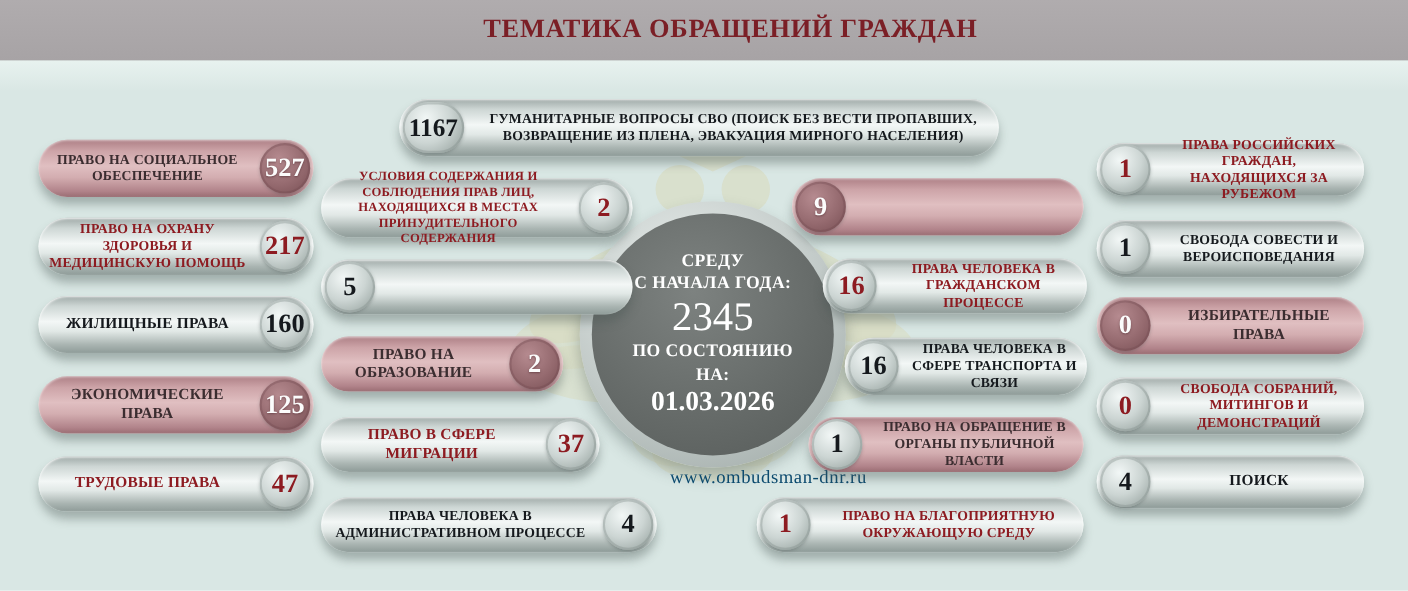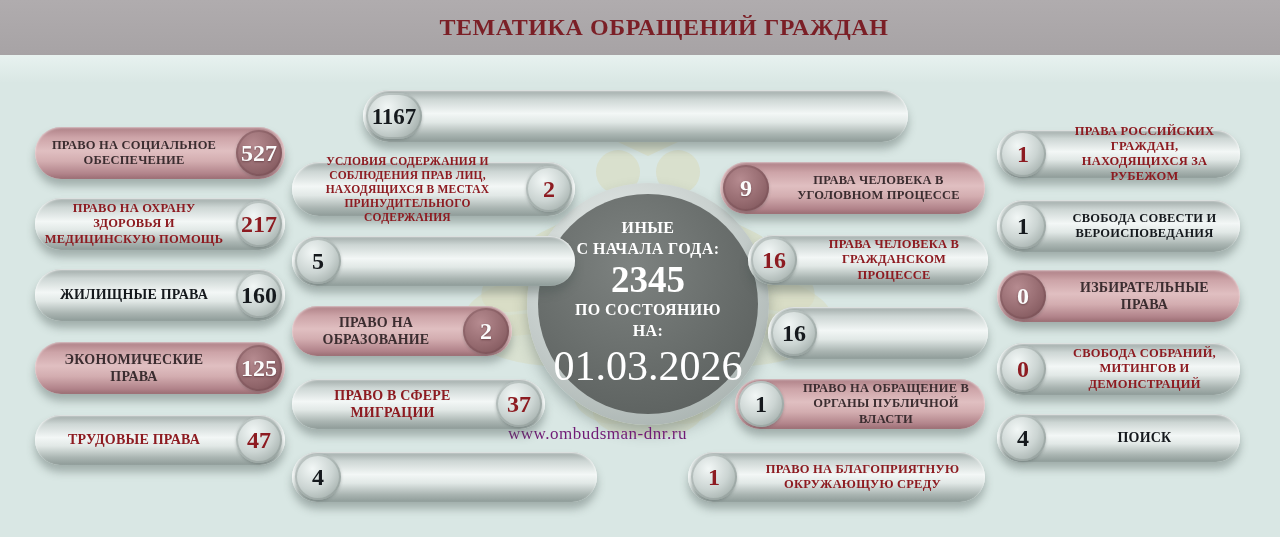--- a/index.html
+++ b/index.html
@@ -18,25 +18,25 @@
 
   
   .ring{position:absolute;left:527px;top:183px;width:242px;height:242px;border-radius:50%;
         background:radial-gradient(circle at 40% 30%, #e9eeec, #c2cac8 55%, #9aa5a2 100%);
         box-shadow:0 8px 14px rgba(60,75,72,.35);}
   .disc{position:absolute;left:11px;top:11px;width:220px;height:220px;border-radius:50%;
         background:radial-gradient(circle at 42% 32%, #7d8280, #676c6a 55%, #565b59 100%);
         display:flex;flex-direction:column;align-items:center;justify-content:center;
         color:#fff;text-align:center;}
   .c-line{font-size:16px;font-weight:bold;line-height:1.3;letter-spacing:.4px;}
-  .c-total{font-size:37px;font-weight:bold;line-height:1.1;}
-  .c-date{font-size:42px;font-weight:normal;line-height:1.15;}
+  .c-total{font-size:37px;font-weight:normal;line-height:1.1;}
+  .c-date{font-size:25px;font-weight:bold;line-height:1.15;}
 
-  .wmark{position:absolute;left:508px;top:424px;width:280px;text-align:left;
-         color:#701a75;font-size:17px;letter-spacing:.5px;}
+  .wmark{position:absolute;left:508px;top:424px;width:280px;text-align:right;
+         color:#0c4a6e;font-size:17px;letter-spacing:.5px;}
 
   
   .pill{position:absolute;border-radius:999px;display:flex;align-items:center;}
   .p-silver{background:linear-gradient(180deg,#9fa9a7 0%,#cdd6d4 18%,#f3f7f6 45%,#e1e8e6 62%,#aab5b2 85%,#8e9b98 100%);
             box-shadow:0 7px 9px rgba(70,85,82,.38), inset 0 1px 2px rgba(255,255,255,.85);}
   .p-pink{background:linear-gradient(180deg,#ad7f85 0%,#cda4a8 20%,#e0bfc1 46%,#d3adb0 66%,#b1838a 90%,#9a6d73 100%);
           box-shadow:0 7px 9px rgba(70,85,82,.38), inset 0 1px 2px rgba(255,255,255,.55);}
 
   .circ{flex:0 0 auto;width:46px;height:46px;margin:3px;border-radius:50%;
         display:flex;align-items:center;justify-content:center;
@@ -80,33 +80,34 @@
       <circle cx="210" cy="60" r="22" opacity=".7"></circle>
       <polygon points="150,30 180,12 210,30 180,44" opacity=".7"></polygon>
       <ellipse cx="180" cy="300" rx="55" ry="26" opacity=".6"></ellipse>
       <ellipse cx="135" cy="292" rx="30" ry="18" transform="rotate(20 135 292)" opacity=".5"></ellipse>
       <ellipse cx="225" cy="292" rx="30" ry="18" transform="rotate(-20 225 292)" opacity=".5"></ellipse>
     </g>
   </svg>
 
   <div class="ring">
     <div class="disc">
-      <div class="c-line">ИНЫЕ</div>
+      <div class="c-line">СРЕДУ</div>
       <div class="c-line">С НАЧАЛА ГОДА:</div>
       <div class="c-total">2345</div>
       <div class="c-line">ПО СОСТОЯНИЮ</div>
       <div class="c-line">НА:</div>
       <div class="c-date">01.03.2026</div>
     </div>
   </div>
 
   <div class="wmark">www.ombudsman-dnr.ru</div>
 
   <div class="pill p-silver" style="left:363px;top:90px;width:545px;height:52px">
     <span class="circ w4 circ-silver num-black">1167</span>
+    <span class="lbl lbl-black">ГУМАНИТАРНЫЕ ВОПРОСЫ СВО (ПОИСК БЕЗ ВЕСТИ ПРОПАВШИХ, ВОЗВРАЩЕНИЕ ИЗ ПЛЕНА, ЭВАКУАЦИЯ МИРНОГО НАСЕЛЕНИЯ)</span>
   </div>
 
   <div class="pill p-pink" style="left:35px;top:127px;width:250px;height:52px">
     <span class="lbl lbl-dark">ПРАВО НА СОЦИАЛЬНОЕ ОБЕСПЕЧЕНИЕ</span>
     <span class="circ circ-mauve num-white">527</span>
   </div>
   <div class="pill p-silver" style="left:35px;top:198px;width:250px;height:52px">
     <span class="lbl lbl-red">ПРАВО НА ОХРАНУ ЗДОРОВЬЯ И МЕДИЦИНСКУЮ ПОМОЩЬ</span>
     <span class="circ circ-silver num-red">217</span>
   </div>
@@ -132,33 +133,34 @@
   </div>
   <div class="pill p-pink" style="left:292px;top:306px;width:220px;height:50px">
     <span class="lbl lg lbl-dark">ПРАВО НА ОБРАЗОВАНИЕ</span>
     <span class="circ circ-mauve num-white">2</span>
   </div>
   <div class="pill p-silver" style="left:292px;top:379px;width:253px;height:50px">
     <span class="lbl lg lbl-red">ПРАВО В СФЕРЕ МИГРАЦИИ</span>
     <span class="circ circ-silver num-red">37</span>
   </div>
   <div class="pill p-silver" style="left:292px;top:452px;width:305px;height:50px">
+    <span class="lbl lbl-black">ПРАВА ЧЕЛОВЕКА В АДМИНИСТРАТИВНОМ ПРОЦЕССЕ</span>
     <span class="circ circ-silver num-black">4</span>
   </div>
 
   <div class="pill p-pink" style="left:720px;top:162px;width:265px;height:52px">
     <span class="circ circ-mauve num-white">9</span>
-    <span class="lbl lbl-dark">ПРАВА ЧЕЛОВЕКА В УГОЛОВНОМ ПРОЦЕССЕ</span>
   </div>
   <div class="pill p-silver" style="left:748px;top:235px;width:240px;height:50px">
     <span class="circ circ-silver num-red">16</span>
     <span class="lbl lbl-red">ПРАВА ЧЕЛОВЕКА В ГРАЖДАНСКОМ ПРОЦЕССЕ</span>
   </div>
   <div class="pill p-silver" style="left:768px;top:307px;width:220px;height:52px">
     <span class="circ circ-silver num-black">16</span>
+    <span class="lbl lbl-black">ПРАВА ЧЕЛОВЕКА В СФЕРЕ ТРАНСПОРТА И СВЯЗИ</span>
   </div>
   <div class="pill p-pink" style="left:735px;top:379px;width:250px;height:50px">
     <span class="circ circ-silver num-black">1</span>
     <span class="lbl lbl-dark">ПРАВО НА ОБРАЩЕНИЕ В ОРГАНЫ ПУБЛИЧНОЙ ВЛАСТИ</span>
   </div>
   <div class="pill p-silver" style="left:688px;top:452px;width:297px;height:50px">
     <span class="circ circ-silver num-red">1</span>
     <span class="lbl lbl-red">ПРАВО НА БЛАГОПРИЯТНУЮ ОКРУЖАЮЩУЮ СРЕДУ</span>
   </div>
 

